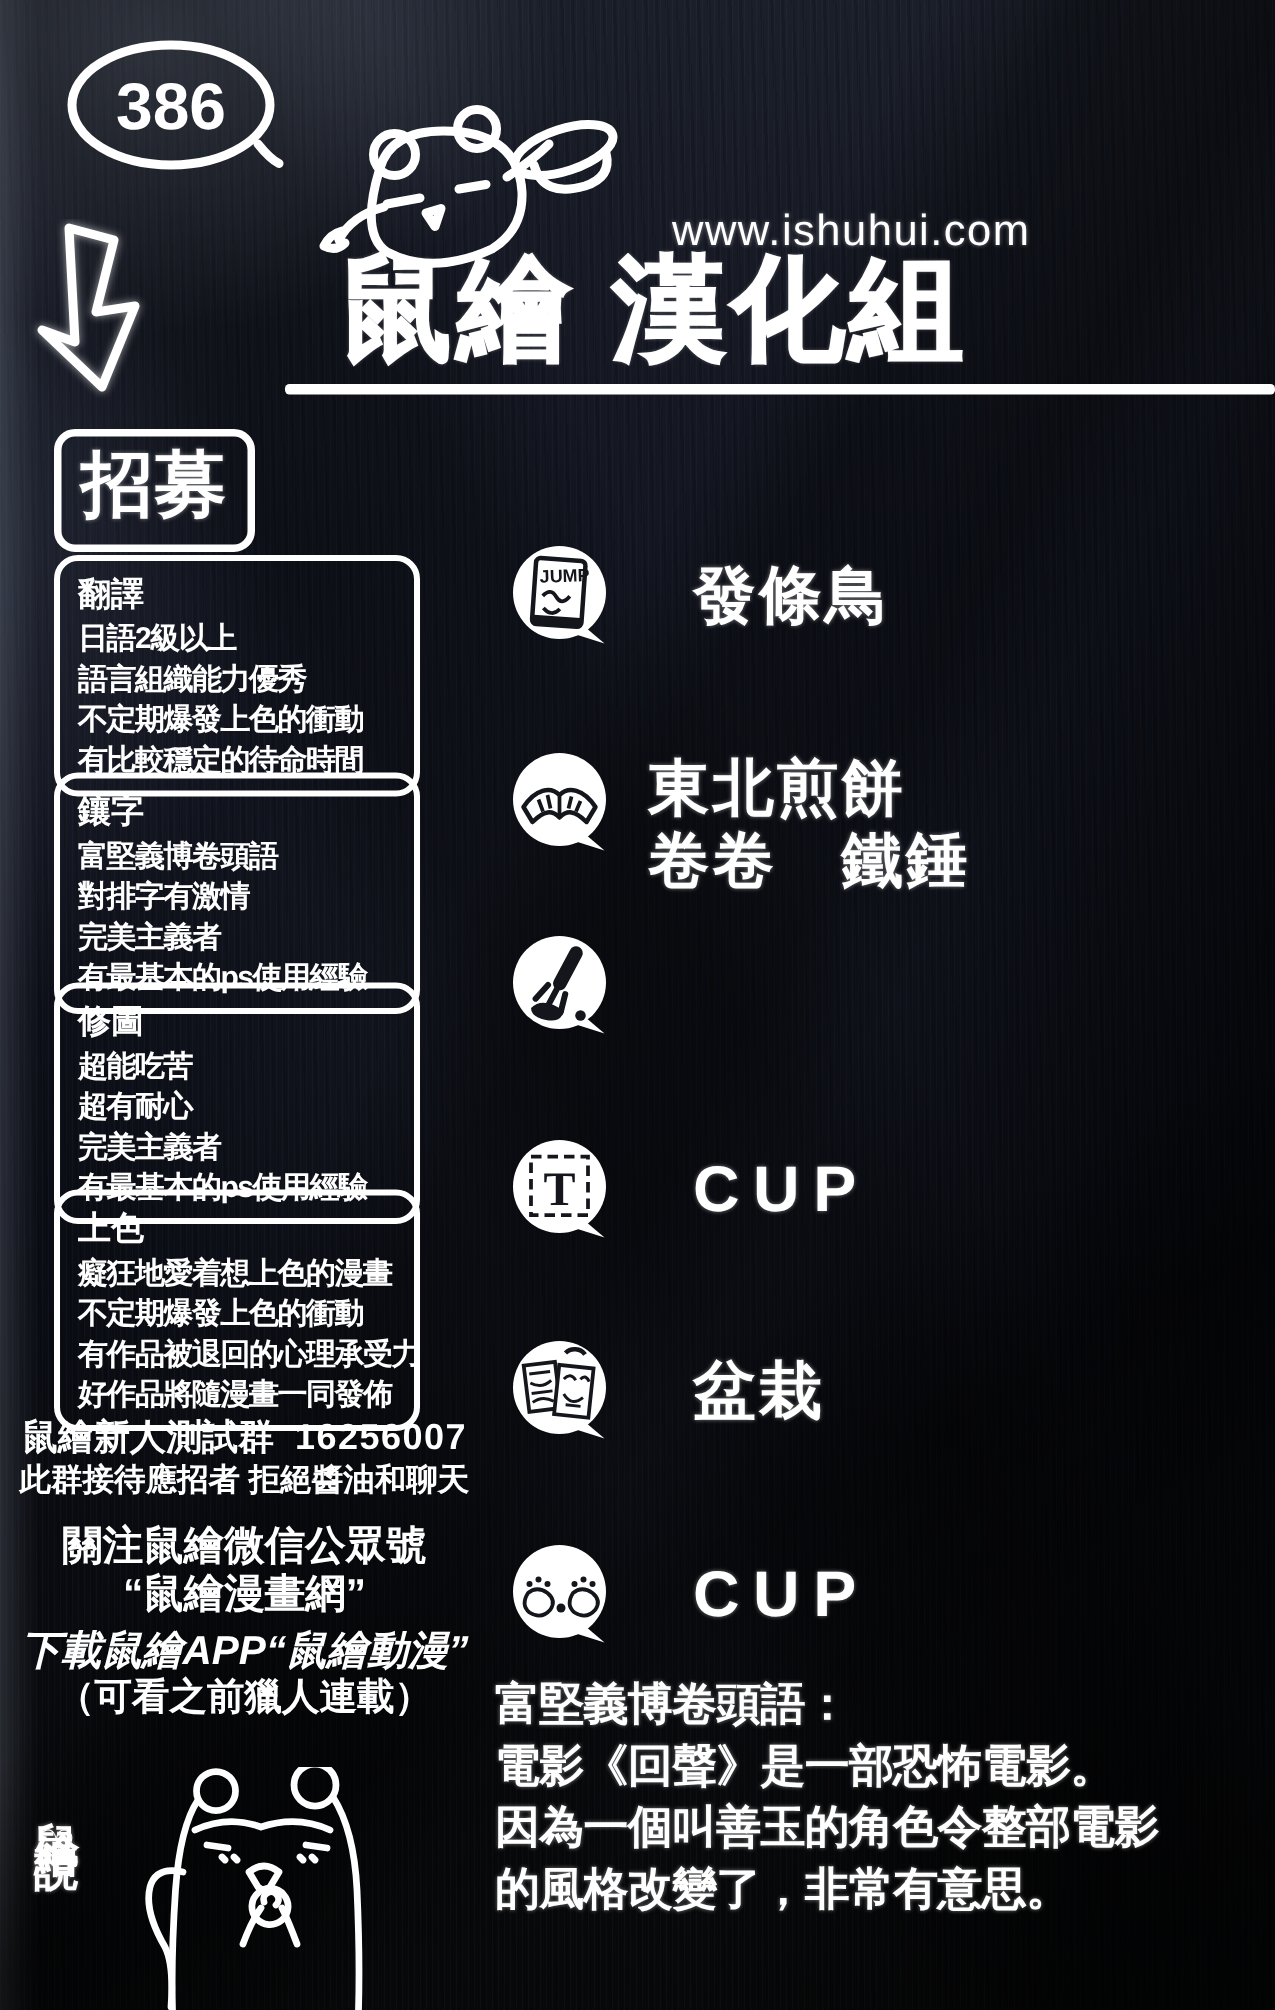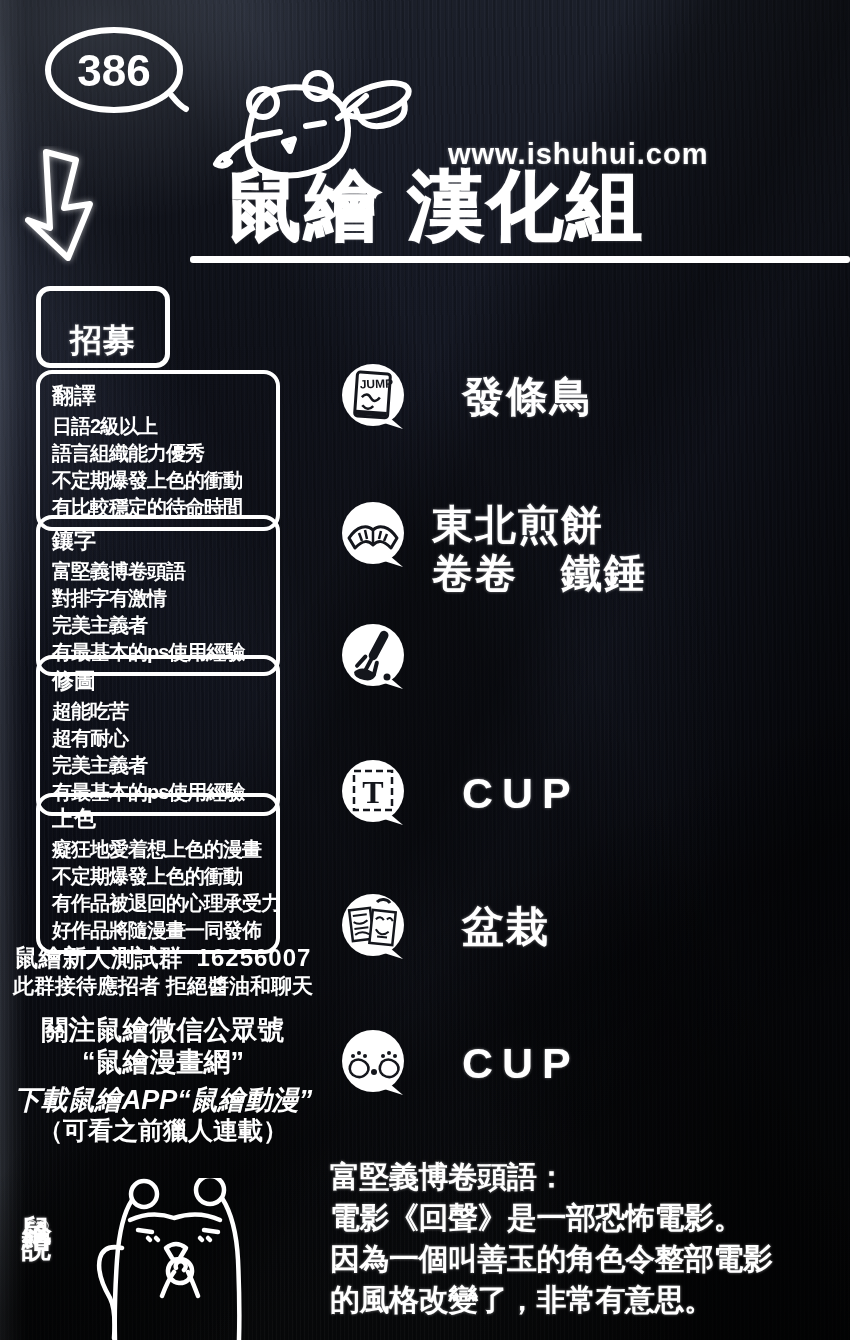--- a/index.html
+++ b/index.html
@@ -22,29 +22,29 @@
     background:
       linear-gradient(118deg, transparent 40%, rgba(0,0,0,.34) 46%, rgba(0,0,0,.34) 55%, transparent 61%),
       linear-gradient(62deg, transparent 38%, rgba(0,0,0,.28) 45%, rgba(0,0,0,.28) 54%, transparent 61%),
       linear-gradient(150deg, transparent 64%, rgba(0,0,0,.30) 72%, transparent 82%);
   }
   .abs{position:absolute;}
   .hand{text-shadow:0 0 3px rgba(255,255,255,.45);}
   .nowrap{white-space:nowrap;}
 
   
-  .site-url{left:448px;top:138px;font-size:29px;font-weight:bold;letter-spacing:1px;}
+  .site-url{left:448px;top:138px;font-size:29px;font-weight:normal;letter-spacing:1px;}
   .site-title{left:226px;top:156px;font-size:76px;font-weight:bold;letter-spacing:3px;
     -webkit-text-stroke:1.5px #fff;}
   .underline{left:190px;top:256px;width:660px;height:7px;background:#fff;border-radius:3px;}
 
   
   .recruit-header{left:36px;top:286px;width:124px;height:72px;border:5px solid #fff;
-    border-radius:14px;display:flex;align-items:flex-end;justify-content:center;
-    font-size:32px;font-weight:bold;letter-spacing:1px;}
+    border-radius:14px;display:flex;align-items:flex-start;justify-content:center;
+    font-size:48px;font-weight:bold;letter-spacing:1px;}
 
   
   .rbox{left:36px;width:244px;border:4px solid #fff;border-radius:16px;
     padding:7px 10px 6px 12px;box-sizing:border-box;}
   .rbox .rtitle{font-size:22px;font-weight:bold;margin-bottom:2px;}
   .rbox .rline{font-size:20px;font-weight:bold;letter-spacing:-1px;line-height:27px;white-space:nowrap;}
 
   
   .contact{left:10px;width:306px;text-align:center;font-weight:bold;}
   .qq1{top:942px;font-size:24px;}
@@ -56,21 +56,21 @@
   .app2{top:1114px;font-size:25px;}
 
   
   .staff-item{left:340px;height:70px;display:flex;align-items:center;}
   .staff-icon{width:70px;height:70px;flex:0 0 70px;}
   .staff-name{margin-left:52px;font-size:42px;font-weight:bold;letter-spacing:2px;white-space:nowrap;}
   .staff-name.cup{letter-spacing:9px;font-size:43px;}
   .two-line{position:absolute;left:432px;font-size:41px;font-weight:bold;letter-spacing:2px;white-space:nowrap;}
 
   
-  .preface{left:330px;top:1156px;width:515px;font-size:30px;font-weight:bold;line-height:41px;}
+  .preface{left:330px;top:1116px;width:515px;font-size:30px;font-weight:bold;line-height:41px;}
   .preface div{white-space:nowrap;letter-spacing:-0.5px;}
 
   
   .vertical-label{left:16px;top:1190px;writing-mode:vertical-rl;text-orientation:upright;
     font-size:30px;font-weight:bold;letter-spacing:8px;}
 </style>
 </head>
 <body>
 
 <div id="page">

